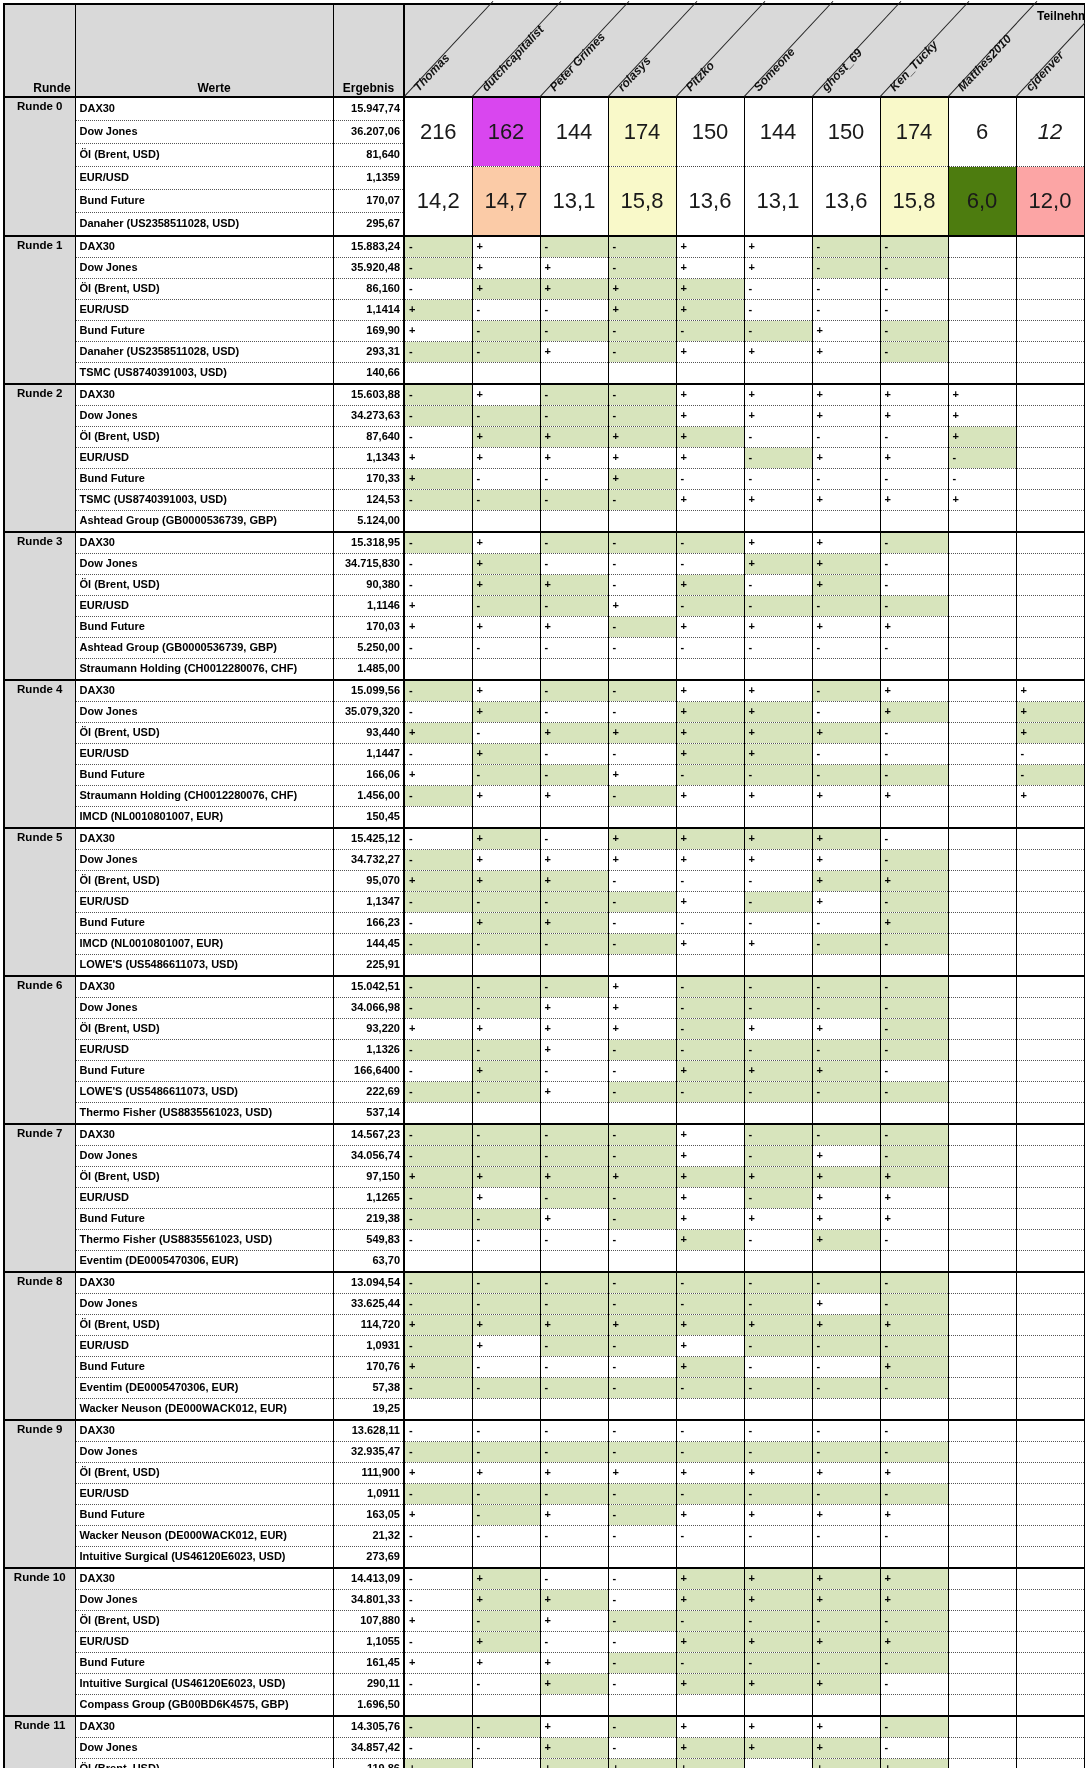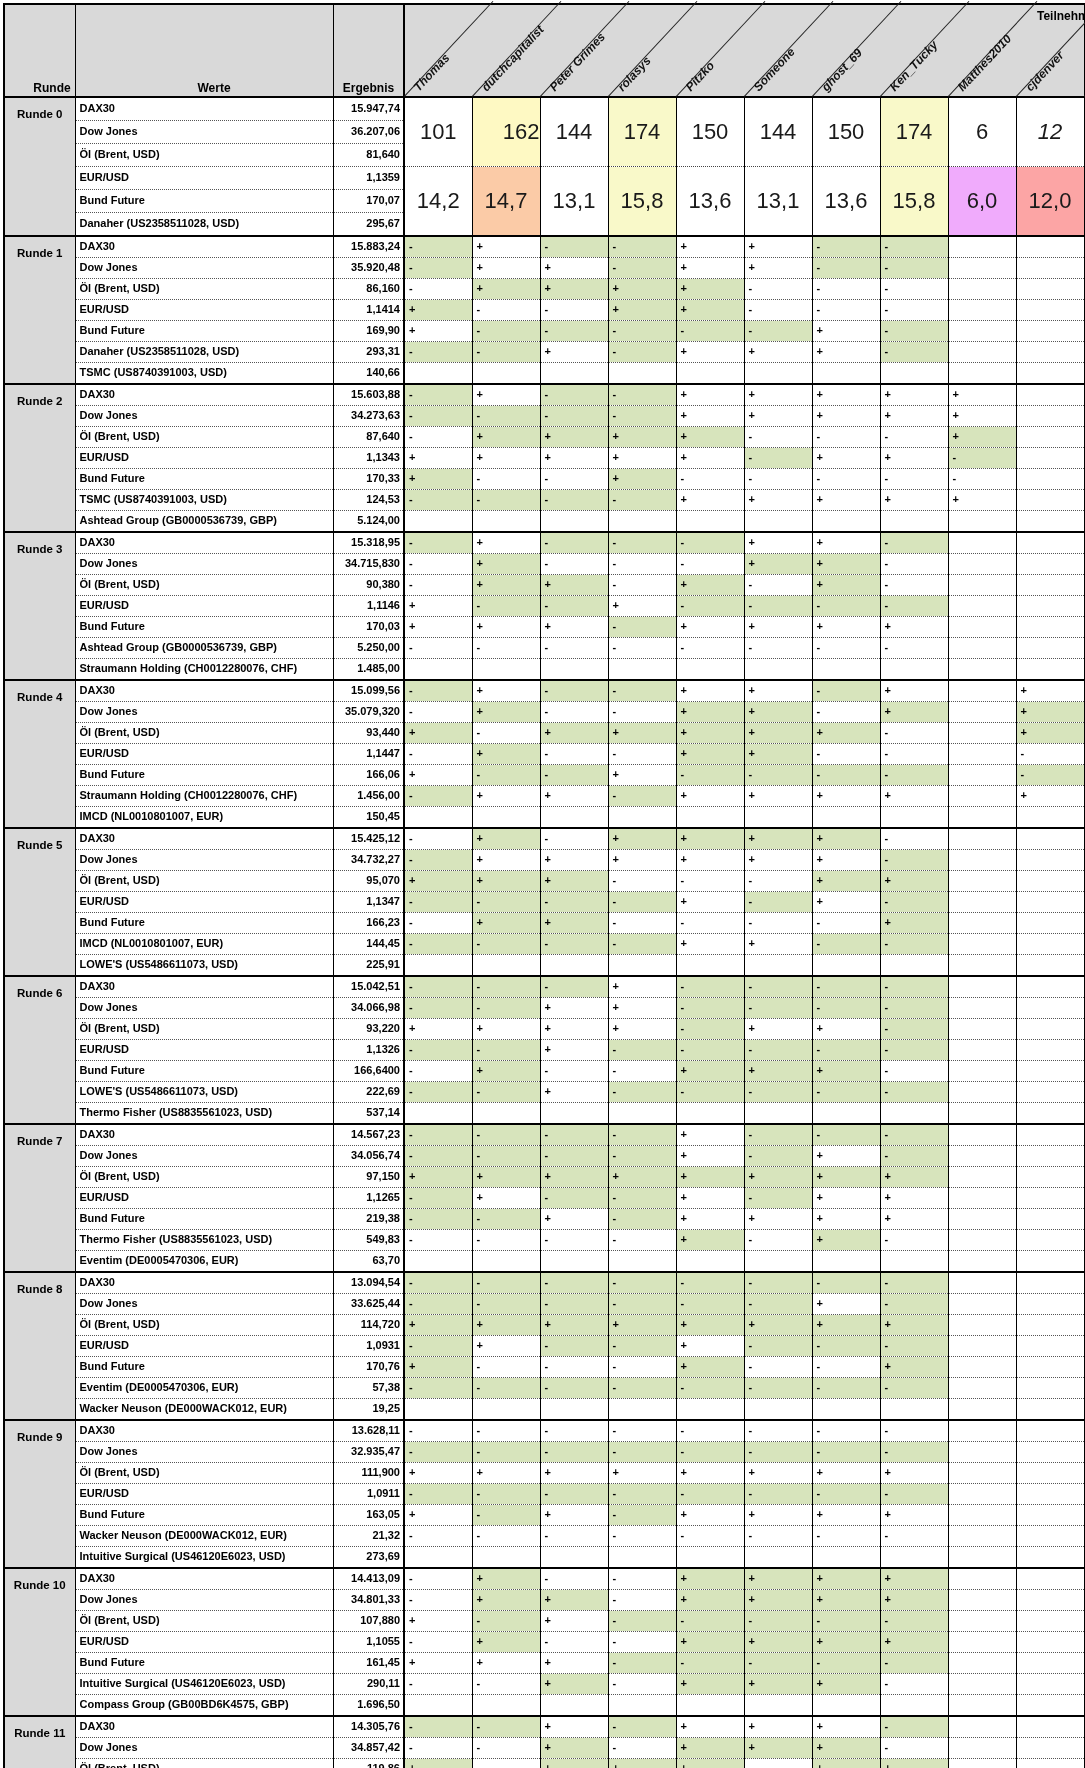--- a/index.html
+++ b/index.html
@@ -12,21 +12,21 @@
   .hsep.thick{width:2px;}
   .diag{position:absolute;bottom:-1px;width:130px;border-top:1px solid #222;transform:rotate(-47deg);transform-origin:left top;}
   .pname{position:absolute;bottom:2px;white-space:nowrap;font-weight:bold;font-style:italic;font-size:12px;color:#111;
          transform:rotate(-47deg);transform-origin:left bottom;}
   .collabel{position:absolute;bottom:1px;text-align:center;font-weight:bold;font-size:12px;color:#000;}
   #teiln{position:absolute;top:4px;left:1032px;font-weight:bold;font-size:12px;white-space:nowrap;}
   
   table{border-collapse:collapse;table-layout:fixed;width:1079px;height:1667px;}
   td{padding:0;font-size:11px;line-height:1.05;overflow:hidden;white-space:nowrap;}
   td.runde{background:#d9d9d9;border-right:1px solid #000;border-bottom:1px solid #000;
-           font-weight:bold;text-align:center;vertical-align:top;padding-top:10px;font-size:11.5px;}
+           font-weight:bold;text-align:center;vertical-align:top;padding-top:2px;font-size:11.5px;}
   td.werte{background:#fff;border-right:1px solid #000;border-bottom:1px dotted #555;
            font-weight:bold;text-align:left;padding-left:4px;vertical-align:middle;}
   td.erg{background:#fff;border-right:2px solid #000;border-bottom:1px dotted #555;
          font-weight:bold;text-align:right;padding-right:3px;vertical-align:middle;}
   td.pred{background:#fff;border-right:1px solid #000;border-bottom:1px dotted #555;
           font-weight:bold;text-align:left;padding-left:4px;vertical-align:middle;font-size:11px;}
   td.pred.g{background:#d7e4bc;}
   td.score{background:#fff;border-right:1px solid #000;border-bottom:1px dotted #444;
            text-align:center;vertical-align:middle;font-size:22px;font-weight:normal;color:#1a1a1a;}
   tr.blockfirst td{border-top:2px solid #000;}
@@ -84,22 +84,22 @@
           <col style="width: 68px;">
           <col style="width: 68px;">
           <col style="width: 68px;">
           <col style="width: 68px;">
         </colgroup>
       <tbody id="sheet-body">
           <tr class="r0">
             <td class="runde" rowspan="6">Runde 0</td>
             <td class="werte">DAX30</td>
             <td class="erg">15.947,74</td>
-            <td class="score" rowspan="3" style="background: rgb(255, 255, 255);">101</td>
-            <td class="score" rowspan="3" style="background: #fef9c3; text-align: right;">162</td>
+            <td class="score" rowspan="3" style="background: rgb(255, 255, 255);">216</td>
+            <td class="score" rowspan="3" style="background: #d946ef;">162</td>
             <td class="score" rowspan="3" style="background: rgb(255, 255, 255);">144</td>
             <td class="score" rowspan="3" style="background: rgb(249, 249, 201);">174</td>
             <td class="score" rowspan="3" style="background: rgb(255, 255, 255);">150</td>
             <td class="score" rowspan="3" style="background: rgb(255, 255, 255);">144</td>
             <td class="score" rowspan="3" style="background: rgb(255, 255, 255);">150</td>
             <td class="score" rowspan="3" style="background: rgb(249, 249, 201);">174</td>
             <td class="score" rowspan="3" style="background: rgb(255, 255, 255);">6</td>
             <td class="score" rowspan="3" style="background: rgb(255, 255, 255); font-style: italic;">12</td>
           </tr>
           <tr class="r0">
@@ -114,21 +114,21 @@
             <td class="werte">EUR/USD</td>
             <td class="erg">1,1359</td>
             <td class="score" rowspan="3" style="background: rgb(255, 255, 255);">14,2</td>
             <td class="score" rowspan="3" style="background: rgb(251, 203, 167);">14,7</td>
             <td class="score" rowspan="3" style="background: rgb(255, 255, 255);">13,1</td>
             <td class="score" rowspan="3" style="background: rgb(249, 249, 201);">15,8</td>
             <td class="score" rowspan="3" style="background: rgb(255, 255, 255);">13,6</td>
             <td class="score" rowspan="3" style="background: rgb(255, 255, 255);">13,1</td>
             <td class="score" rowspan="3" style="background: rgb(255, 255, 255);">13,6</td>
             <td class="score" rowspan="3" style="background: rgb(249, 249, 201);">15,8</td>
-            <td class="score" rowspan="3" style="background: #f0abfc;">6,0</td>
+            <td class="score" rowspan="3" style="background: #4d7c0f;">6,0</td>
             <td class="score" rowspan="3" style="background: #fca5a5;">12,0</td>
           </tr>
           <tr class="r0">
             <td class="werte">Bund Future</td>
             <td class="erg">170,07</td>
           </tr>
           <tr class="r0">
             <td class="werte">Danaher (US2358511028, USD)</td>
             <td class="erg">295,67</td>
           </tr>

